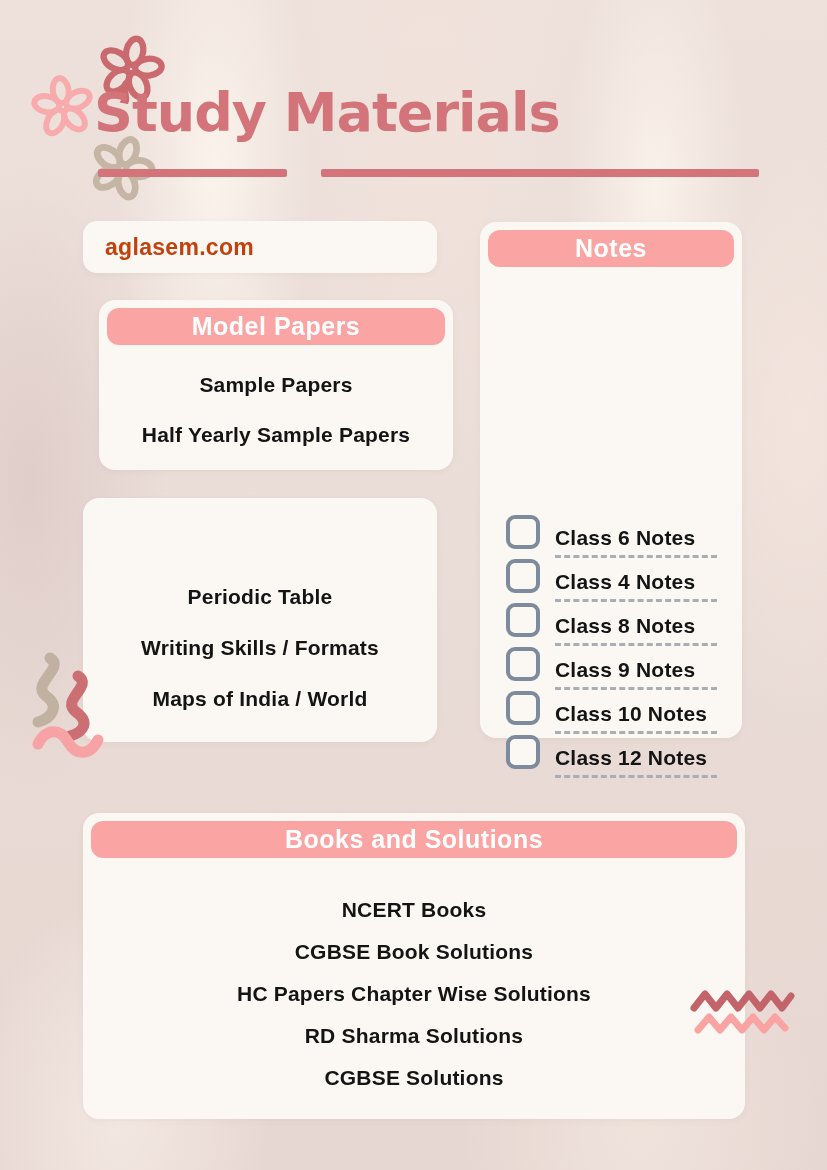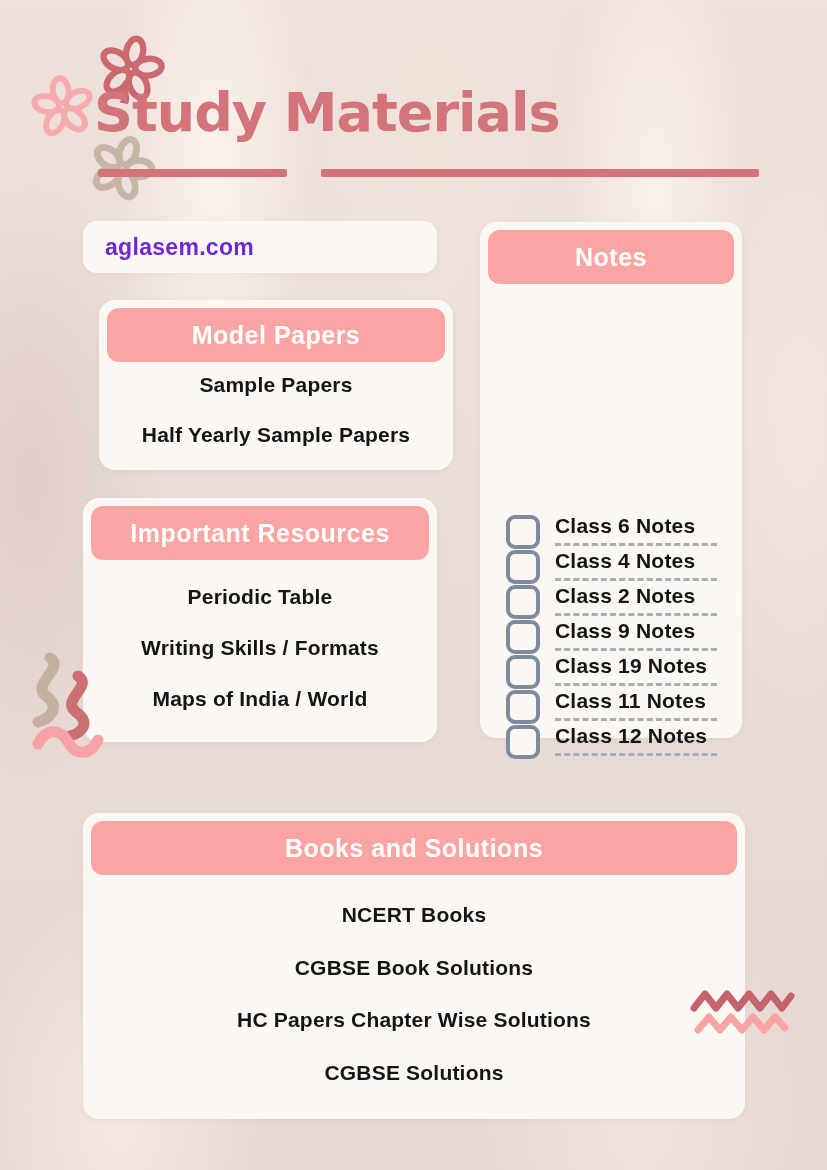--- a/index.html
+++ b/index.html
@@ -19,47 +19,47 @@
       radial-gradient(ellipse 240px 300px at 640px 1130px, rgba(243,231,224,.7), rgba(243,231,224,0) 75%),
       linear-gradient(180deg,#eee1db 0%,#e9dbd5 55%,#e7d7d2 100%);
   }
   .card{
     position:absolute;
     background:#fbf8f4;
     border-radius:16px;
     box-shadow:0 2px 6px rgba(120,90,85,.06);
   }
   .pill{
-    position:absolute;left:8px;right:8px;top:8px;height:54px;
+    position:absolute;left:8px;right:8px;top:8px;height:37px;
     background:#fba4a4;border-radius:12px;
     display:flex;align-items:center;justify-content:center;
     color:#fff;font-weight:bold;font-size:25px;letter-spacing:.5px;
   }
   .title{
     position:absolute;left:94px;top:86px;width:672px;
     font-family:"DejaVu Sans","Liberation Sans",sans-serif;
     font-weight:bold;font-size:54px;line-height:1;
     color:#d3747a;letter-spacing:-1px;white-space:nowrap;
   }
   .uline{position:absolute;top:169px;height:8px;background:#d3747a;border-radius:2px;}
   .uline.l{left:98px;width:189px;}
   .uline.r{left:321px;width:438px;}
   .site-card{left:83px;top:221px;width:354px;height:52px;border-radius:14px;
     display:flex;align-items:center;padding-left:22px;box-sizing:border-box;}
-  .site-text{color:#6d28d9;font-size:23px;font-weight:bold;letter-spacing:.3px;}
+  .site-text{color:#c2410c;font-size:23px;font-weight:bold;letter-spacing:.3px;}
   .list-col{position:absolute;left:0;right:0;display:flex;flex-direction:column;
     align-items:center;justify-content:space-around;}
   .item{color:#141414;font-size:21px;font-weight:bold;letter-spacing:.2px;white-space:nowrap;}
   
   .notes-items{position:absolute;left:26px;right:10px;top:292px;bottom:16px;
     display:flex;flex-direction:column;justify-content:space-between;}
   .note-row{display:flex;align-items:flex-start;gap:15px;cursor:pointer;}
   .cbox{width:26px;height:26px;border:4px solid #7d8b9d;border-radius:9px;
     background:#fbf8f4;flex:0 0 auto;margin-top:1px;}
-  .note-label-wrap{display:flex;flex-direction:column;}
+  .note-label-wrap{display:flex;flex-direction:column;margin-top:12px;}
   .note-label{color:#141414;font-size:21px;font-weight:bold;white-space:nowrap;letter-spacing:.2px;}
   .dash{width:162px;height:0;border-bottom:3px dashed #a9aeb5;margin-top:5px;}
   .deco{position:absolute;}
 </style>
 </head>
 <body>
 
 <div class="canvas">
 
   <svg class="deco" style="left:92px;top:34px;width:78px;height:70px;transform:rotate(12deg);" viewBox="0 0 100 100">
@@ -101,21 +101,20 @@
 
   <div class="card" style="left:83px;top:300px;width:354px;height:170px;margin-left:16px;">
     <div class="pill">Model Papers</div>
     <div class="list-col" style="top:60px;bottom:10px;">
       <div class="item">Sample Papers</div>
       <div class="item">Half Yearly Sample Papers</div>
     </div>
   </div>
 
   <div class="card" style="left:83px;top:498px;width:354px;height:244px;">
-    <div class="pill">Important Resources</div>
     <div class="list-col" style="top:74px;bottom:18px;">
       <div class="item">Periodic Table</div>
       <div class="item">Writing Skills / Formats</div>
       <div class="item">Maps of India / World</div>
     </div>
   </div>
 
   <div class="card" style="left:480px;top:222px;width:262px;height:516px;">
     <div class="pill">Notes</div>
     <div class="notes-items">
@@ -129,61 +128,55 @@
       <div class="note-row">
         <div class="cbox"></div>
         <div class="note-label-wrap">
           <span class="note-label">Class 4 Notes</span>
           <div class="dash"></div>
         </div>
       </div>
       <div class="note-row">
         <div class="cbox"></div>
         <div class="note-label-wrap">
-          <span class="note-label">Class 2 Notes</span>
+          <span class="note-label">Class 8 Notes</span>
           <div class="dash"></div>
         </div>
       </div>
       <div class="note-row">
         <div class="cbox"></div>
         <div class="note-label-wrap">
           <span class="note-label">Class 9 Notes</span>
           <div class="dash"></div>
         </div>
       </div>
       <div class="note-row">
         <div class="cbox"></div>
         <div class="note-label-wrap">
-          <span class="note-label">Class 19 Notes</span>
-          <div class="dash"></div>
-        </div>
-      </div>
-      <div class="note-row">
-        <div class="cbox"></div>
-        <div class="note-label-wrap">
-          <span class="note-label">Class 11 Notes</span>
+          <span class="note-label">Class 10 Notes</span>
           <div class="dash"></div>
         </div>
       </div>
       <div class="note-row">
         <div class="cbox"></div>
         <div class="note-label-wrap">
           <span class="note-label">Class 12 Notes</span>
           <div class="dash"></div>
         </div>
       </div>
     </div>
   </div>
 
   <div class="card" style="left:83px;top:777px;width:662px;height:306px;margin-top:36px;">
     <div class="pill">Books and Solutions</div>
     <div class="list-col" style="top:76px;bottom:20px;align-items:center;">
       <div class="item">NCERT Books</div>
       <div class="item">CGBSE Book Solutions</div>
       <div class="item">HC Papers Chapter Wise Solutions</div>
+      <div class="item">RD Sharma Solutions</div>
       <div class="item">CGBSE Solutions</div>
     </div>
   </div>
 
   <svg class="deco" style="left:26px;top:648px;width:90px;height:112px;" viewBox="0 0 90 112">
     <g fill="none" stroke-linecap="round">
       <path d="M24 10 C 40 20, 4 36, 20 48 C 34 58, 26 70, 12 74" stroke="#c0b1a1" stroke-width="11"></path>
       <path d="M52 28 C 68 38, 34 52, 50 64 C 64 74, 58 84, 44 88" stroke="#cc6f73" stroke-width="11"></path>
       <path d="M12 96 C 20 80, 34 80, 42 94 C 50 108, 64 108, 72 92" stroke="#f7a2a4" stroke-width="11"></path>
     </g>

